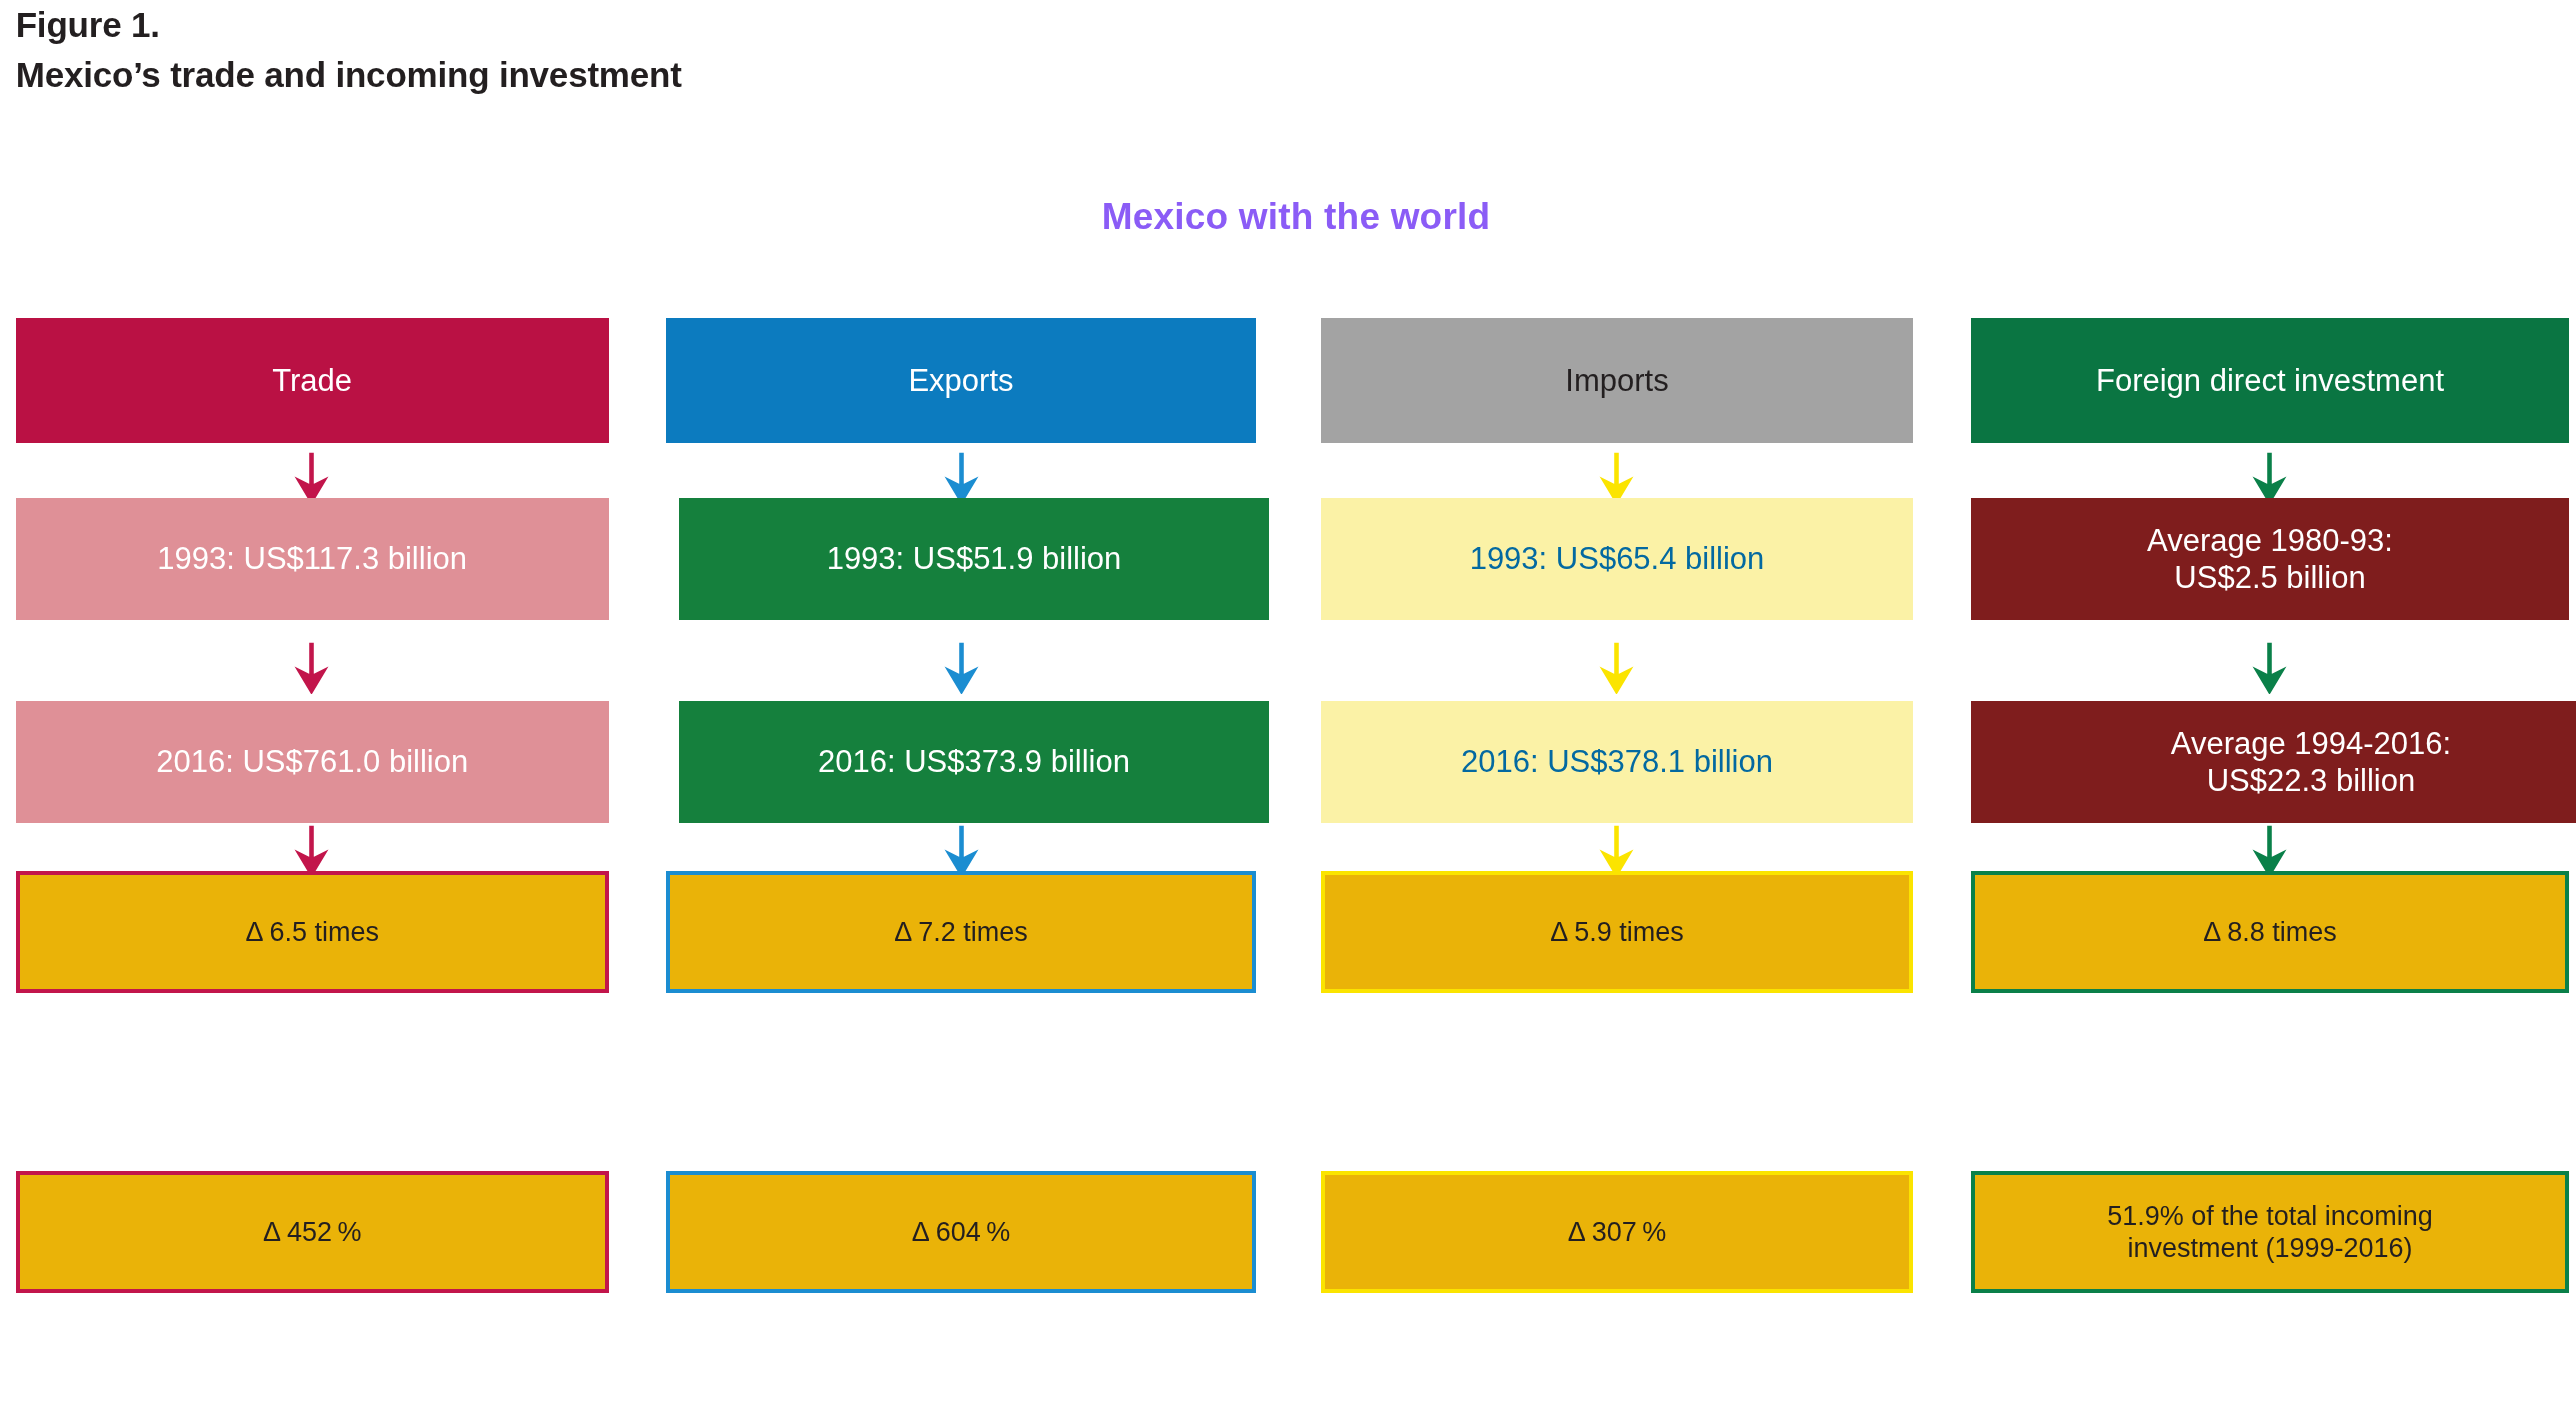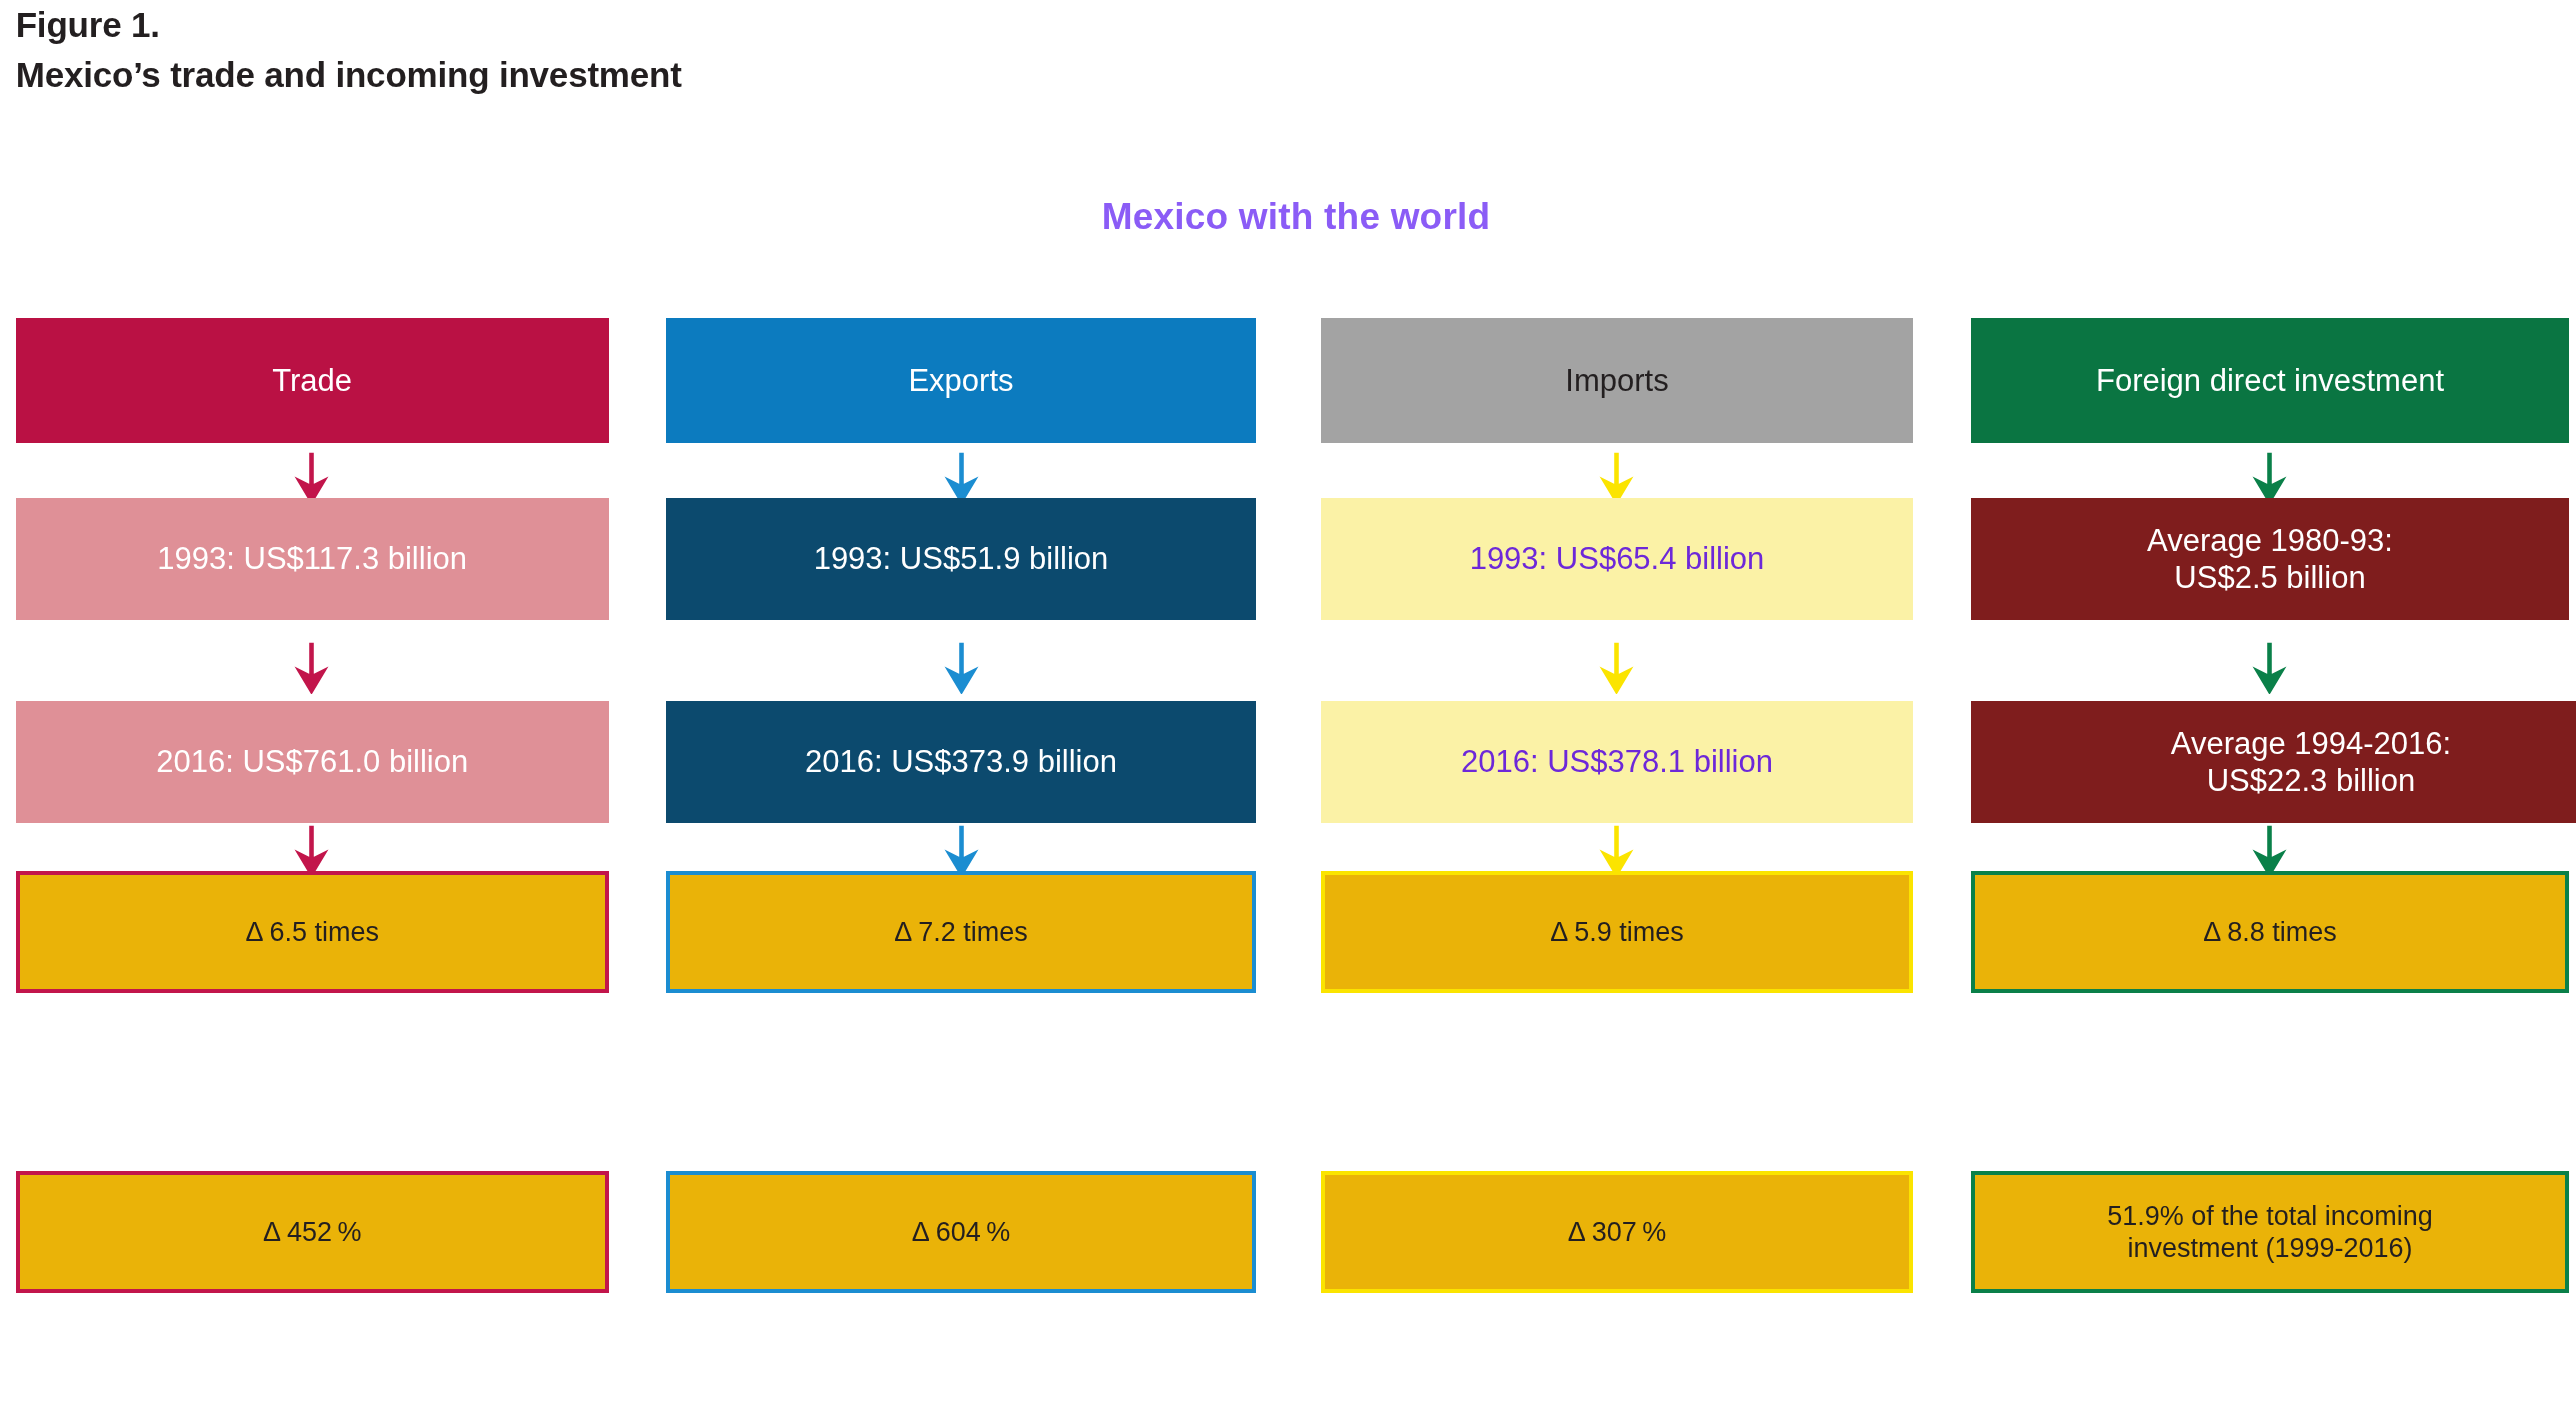--- a/index.html
+++ b/index.html
@@ -83,25 +83,25 @@
     border-width: 4.6px;
     color: #231f20;
   }
 
   
   .t-trade   .head-cell { background: #ba1144; color: #ffffff; }
   .t-trade   .val-cell  { background: #df9097; color: #ffffff; }
   .t-trade   .outline-cell { border-color: #c2154b; }
 
   .t-exports .head-cell { background: #0c7bbf; color: #ffffff; }
-  .t-exports .val-cell  { background: #0c4a6e; color: #ffffff; }
+  .t-exports .val-cell  { background: #15803d; color: #ffffff; margin-left: 13px; }
   .t-exports .outline-cell { border-color: #1b8dd1; }
 
   .t-imports .head-cell { background: #a3a3a3; color: #231f20; }
-  .t-imports .val-cell  { background: #fbf2a6; color: #6d28d9; }
+  .t-imports .val-cell  { background: #fbf2a6; color: #0369a1; }
   .t-imports .outline-cell { border-color: #fbe400; }
 
   .t-fdi     .head-cell { background: #0a7542; color: #ffffff; }
   .t-fdi     .val-cell  { background: #7f1d1d; color: #ffffff; }
   .t-fdi     .outline-cell { border-color: #0a8049; }
 
   
   .arrow {
     position: absolute;
     width: 37px;

